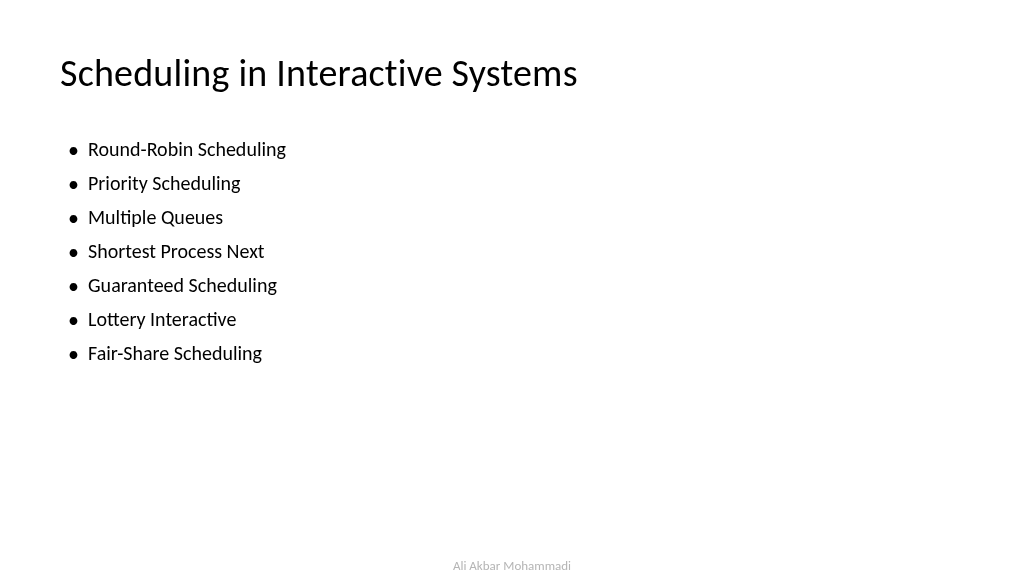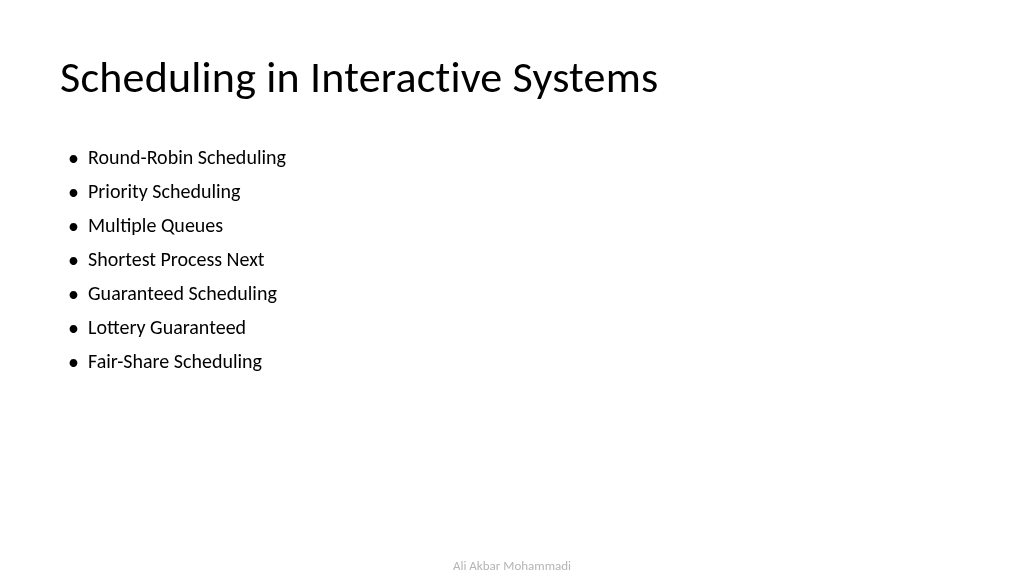--- a/index.html
+++ b/index.html
@@ -15,21 +15,21 @@
       color: #000;
       position: relative;
       overflow: hidden;
     }
     .slide {
       padding: 50px 60px 0 60px;
       height: 100%;
       position: relative;
     }
     .title {
-      font-size: 44px;
+      font-size: 38px;
       font-weight: 400;
       color: #000;
       margin-bottom: 38px;
       letter-spacing: 0.2px;
     }
     .bullets {
       list-style: none;
       padding-left: 8px;
     }
     .bullets li {
@@ -75,20 +75,20 @@
 <body>
 
 <div class="slide">
   <h1 class="title">Scheduling in Interactive Systems</h1>
   <ul class="bullets">
     <li>Round-Robin Scheduling</li>
     <li>Priority Scheduling</li>
     <li>Multiple Queues</li>
     <li>Shortest Process Next</li>
     <li>Guaranteed Scheduling</li>
-    <li>Lottery Guaranteed</li>
+    <li>Lottery Interactive</li>
     <li>Fair-Share Scheduling</li>
   </ul>
   <div class="footer">
     <span class="author">Ali Akbar Mohammadi</span>
     <span class="pagenum">21</span>
   </div>
 </div>
 
 </body></html>

